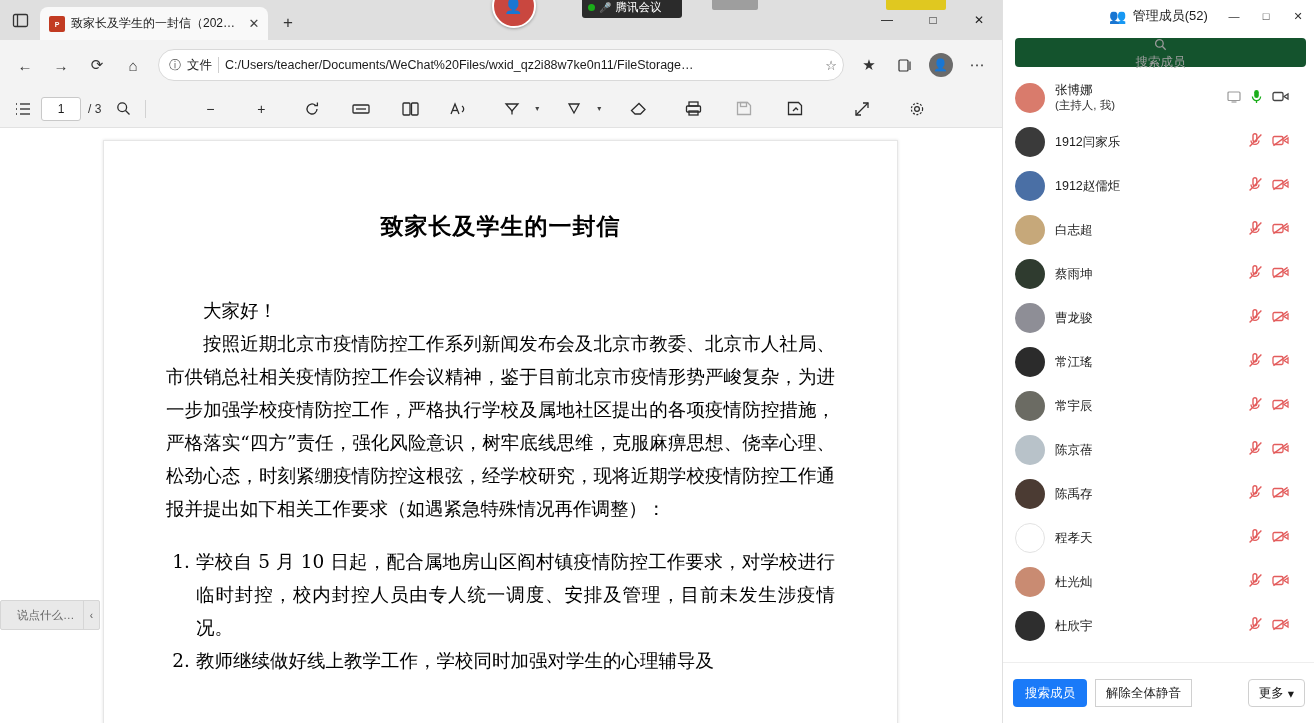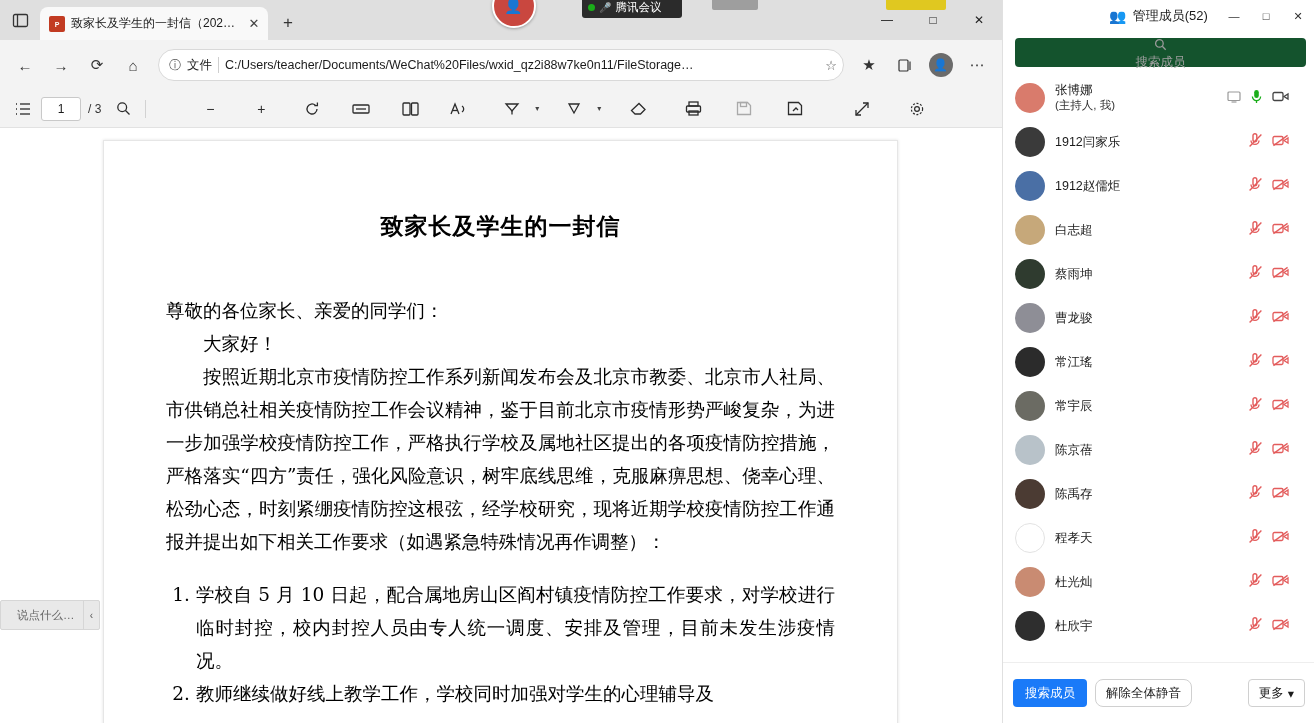--- a/index.html
+++ b/index.html
@@ -122,21 +122,21 @@
   .mname .sub { font-size:11.5px; color:#333; }
   .micons { display:flex; align-items:center; gap:9px; padding-right:2px; }
   .ico-share { font-size:13px; color:#888; }
   .ico-mic-on { font-size:14px; color:#1aad19; }
   .ico-mic-off { font-size:14px; color:#e35c5c; }
   .ico-cam { font-size:14px; color:#888; }
   .ico-cam-off { font-size:14px; color:#e35c5c; }
 
   .panel-footer { position:absolute; left:0; bottom:0; width:312px; height:61px; border-top:1px solid #eee; display:flex; align-items:center; padding:0 10px; gap:8px; }
   .btn-primary { height:28px; background:#1a7af8; color:#fff; border-radius:4px; font-size:12.5px; display:flex; align-items:center; justify-content:center; padding:0 12px; }
-  .btn-outline { height:28px; background:#fff; color:#1b1b1b; border:1px solid #d0d0d0; border-radius:8px; font-size:12.5px; display:flex; align-items:center; justify-content:center; padding:0 10px; }
+  .btn-outline { height:28px; background:#fff; color:#1b1b1b; border:1px solid #d0d0d0; border-radius:0; font-size:12.5px; display:flex; align-items:center; justify-content:center; padding:0 10px; }
   .btn-more { height:28px; background:#fff; color:#1b1b1b; border:1px solid #d0d0d0; border-radius:4px; font-size:12.5px; display:flex; align-items:center; padding:0 10px; gap:4px; margin-left:auto; }
 </style>
 </head>
 <body>
 
 <div id="browser">
 
   <div class="tabstrip">
     <div class="tab-side-btn">
       <svg width="17" height="17" viewBox="0 0 17 17" fill="none" stroke="#333" stroke-width="1.3">
@@ -293,21 +293,20 @@
           <circle cx="8" cy="8" r="5.6" stroke-dasharray="2 1.6"></circle>
         </svg>
     </div>
   </div>
 
   <div class="viewer">
     <div class="page">
       <div class="doc-inner">
         <div class="doc-title">致家长及学生的一封信</div>
         <div class="doc-body">
-          <p class="indent1">尊敬的各位家长、亲爱的同学们：</p>
           <p class="indent2">大家好！</p>
           <p class="indent2">按照近期北京市疫情防控工作系列新闻发布会及北京市教委、北京市人社局、市供销总社相关疫情防控工作会议精神，鉴于目前北京市疫情形势严峻复杂，为进一步加强学校疫情防控工作，严格执行学校及属地社区提出的各项疫情防控措施，严格落实“四方”责任，强化风险意识，树牢底线思维，克服麻痹思想、侥幸心理、松劲心态，时刻紧绷疫情防控这根弦，经学校研究，现将近期学校疫情防控工作通报并提出如下相关工作要求（如遇紧急特殊情况再作调整）：</p>
           <div class="ol">
             <div class="li">
               <span class="num">1.</span>
               <span class="txt">学校自 5 月 10 日起，配合属地房山区阎村镇疫情防控工作要求，对学校进行临时封控，校内封控人员由专人统一调度、安排及管理，目前未发生涉疫情况。</span>
             </div>
             <div class="li">
               <span class="num">2.</span>
               <span class="txt">教师继续做好线上教学工作，学校同时加强对学生的心理辅导及</span>

